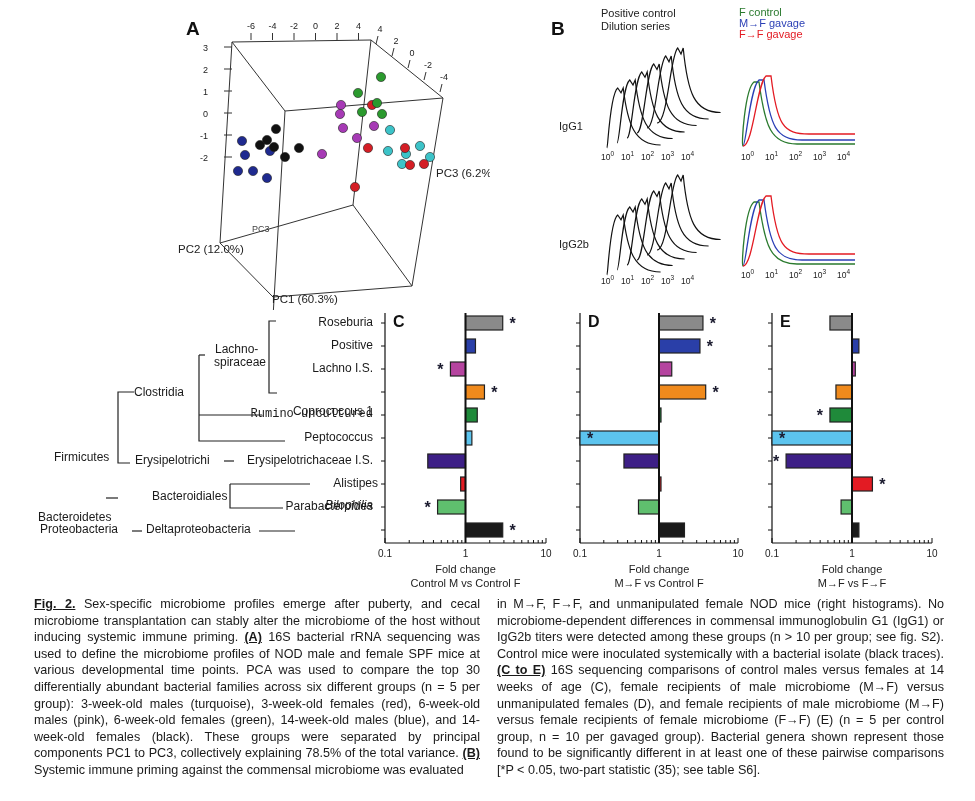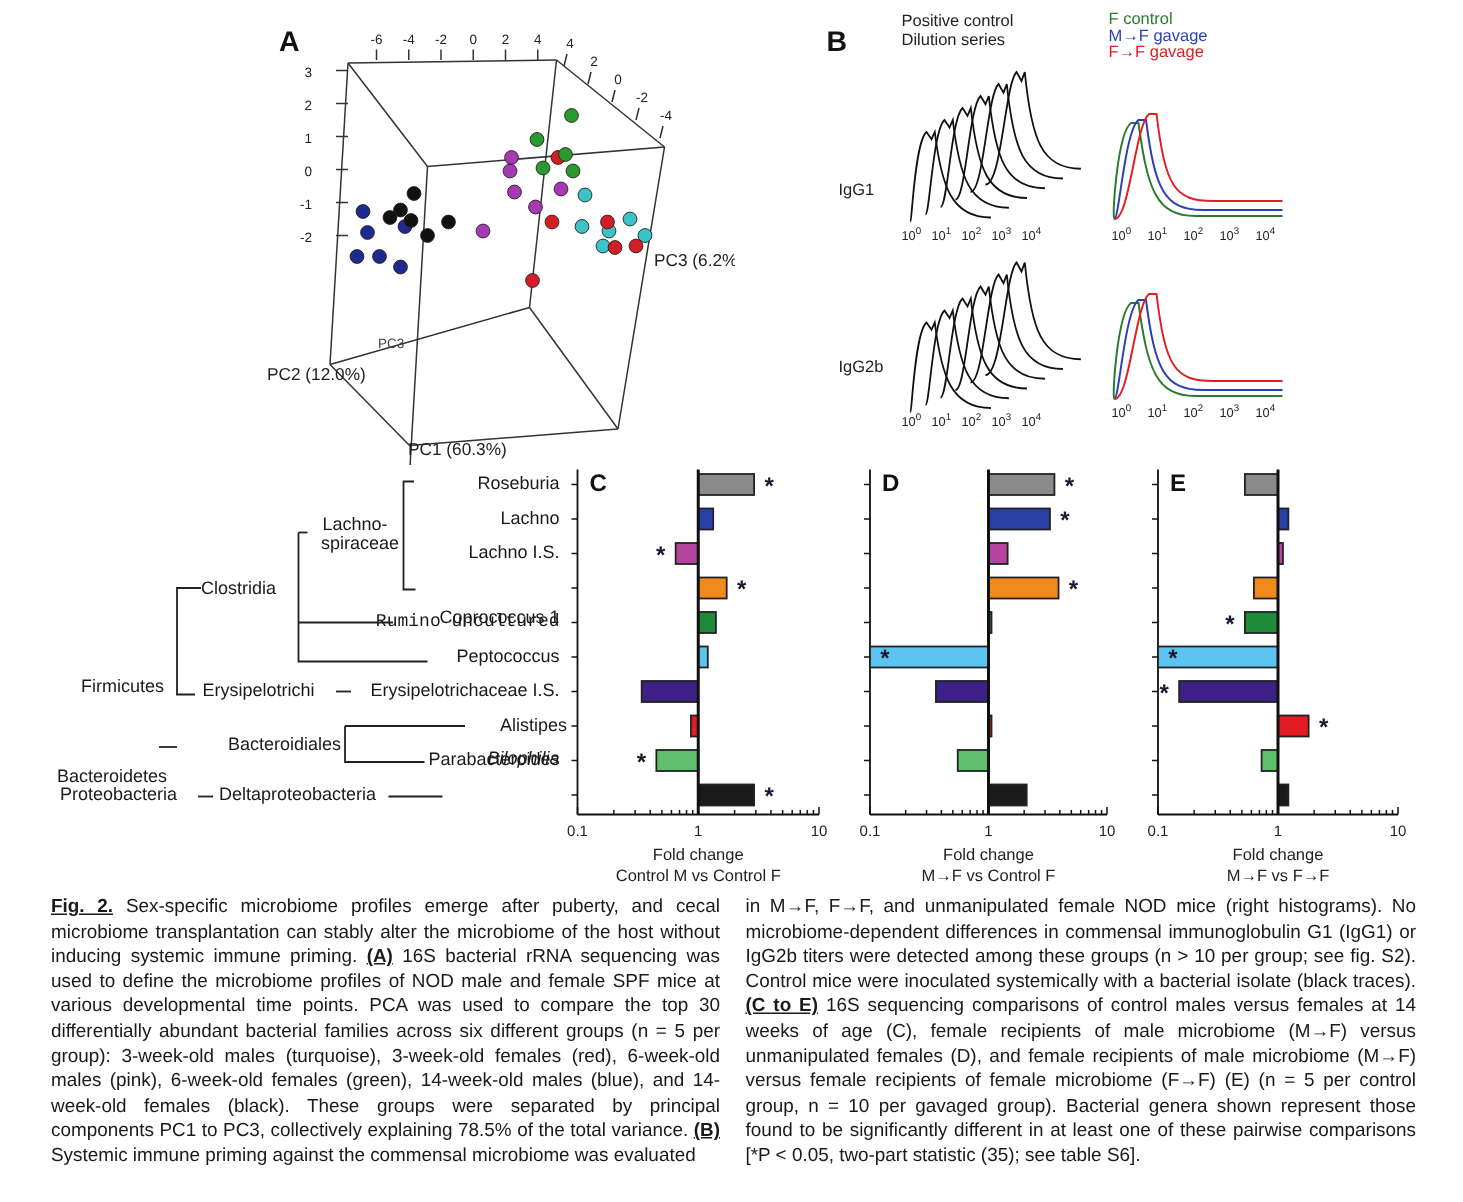--- a/index.html
+++ b/index.html
@@ -147,21 +147,21 @@
     <path d="M198,266 C208,266 212,203 221,196 L226,196 C232,245 238,254 264,254 L310,254" fill="none" stroke="#e31b23" stroke-width="1.3"></path>
     <text x="196" y="278" font-size="8.5" fill="#222">10<tspan dy="-4" font-size="6.5">0</tspan></text>
     <text x="220" y="278" font-size="8.5" fill="#222">10<tspan dy="-4" font-size="6.5">1</tspan></text>
     <text x="244" y="278" font-size="8.5" fill="#222">10<tspan dy="-4" font-size="6.5">2</tspan></text>
     <text x="268" y="278" font-size="8.5" fill="#222">10<tspan dy="-4" font-size="6.5">3</tspan></text>
     <text x="292" y="278" font-size="8.5" fill="#222">10<tspan dy="-4" font-size="6.5">4</tspan></text>
   </svg>
 
 <div id="tree" class="abs" style="left:0;top:0;width:380px;height:560px;">
     <div class="tree-label" style="right: 7px; top: 315px;">Roseburia</div>
-    <div class="tree-label" style="right: 7px; top: 338px;">Lachno</div>
+    <div class="tree-label" style="right: 7px; top: 338px;">Positive</div>
     <div class="tree-label" style="right: 7px; top: 361px;">Lachno I.S.</div>
     <div class="tree-label" style="right: 7px; top: 384px; margin-top: 20px;">Coprococcus 1</div>
     <div class="tree-label" style="right: 7px; top: 407px; font-family: Liberation Mono, monospace;">Rumino uncultured</div>
     <div class="tree-label" style="right: 7px; top: 430px;">Peptococcus</div>
     <div class="tree-label" style="right: 7px; top: 453px;">Erysipelotrichaceae I.S.</div>
     <div class="tree-label" style="right: 2px; top: 476px;">Alistipes</div>
     <div class="tree-label" style="right: 7px; top: 499px;">Parabacteroides</div>
     <div class="tree-label" style="right: 7px; top: 498px; font-style: italic;">Bilophilia</div>
     <div class="tree-label" style="left: 54px; top: 416px; margin-top: 34px;">Firmicutes</div>
     <div class="tree-label" style="left: 38px; top: 510px;">Bacteroidetes</div>

